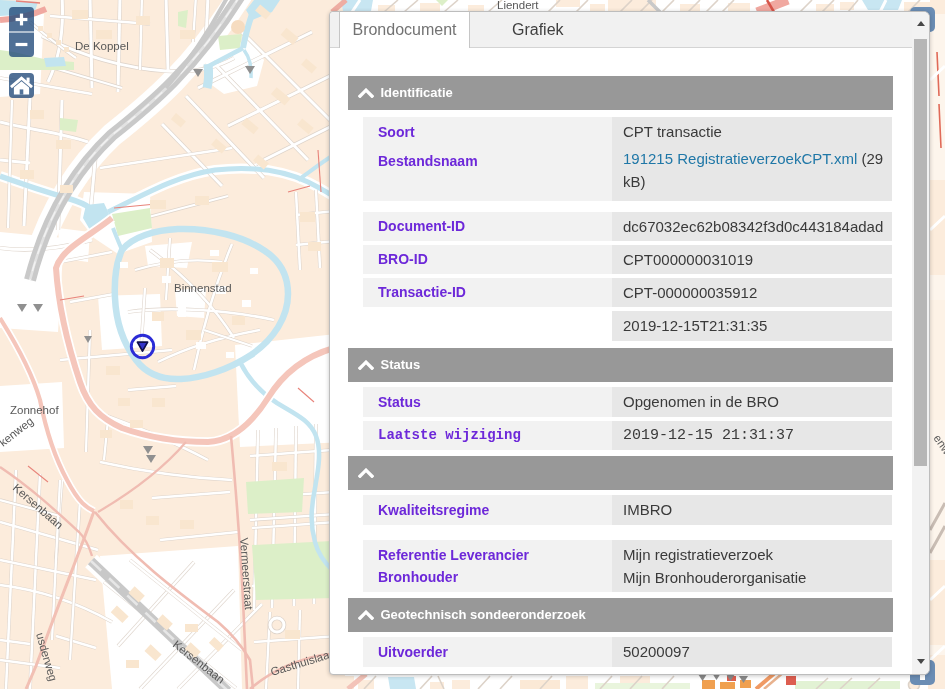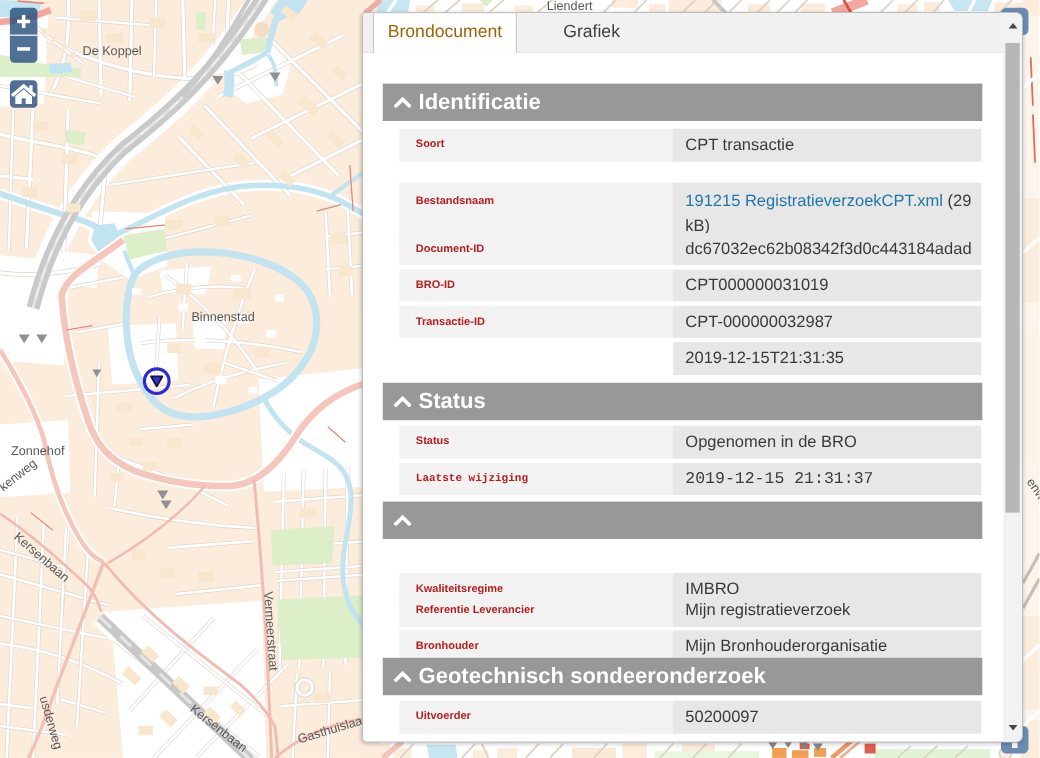--- a/index.html
+++ b/index.html
@@ -1,24 +1,24 @@
 <!DOCTYPE html>
 <html><head><meta charset="utf-8"><style>
 html,body{margin:0;padding:0;background:#fff;}
 #stage{position:relative;width:945px;height:689px;overflow:hidden;font-family:"Liberation Sans",sans-serif;}
 .abs{position:absolute;}
 #panel{position:absolute;left:329px;top:11px;width:601px;height:664px;background:#fff;border:1px solid #bdbdbd;border-radius:4px 6px 6px 4px;box-shadow:0 1px 4px rgba(0,0,0,.22);box-sizing:border-box;}
 #tabbar{position:absolute;left:0;top:0;width:100%;height:35px;background:#f1f1f1;border-bottom:1px solid #d4d4d4;border-radius:4px 6px 0 0;}
-#tabact{position:absolute;left:9px;top:-1px;width:131px;height:37px;background:#fff;border:1px solid #c6c6c6;border-top-color:#bdbdbd;border-bottom:none;box-sizing:border-box;text-align:center;line-height:36px;font-size:16px;color:#a16207;}
+#tabact{position:absolute;left:9px;top:-1px;width:131px;height:37px;background:#fff;border:1px solid #c6c6c6;border-top-color:#bdbdbd;border-bottom:none;box-sizing:border-box;text-align:center;line-height:36px;font-size:16px;color:#737373;}
 #tabgra{position:absolute;left:141px;top:0;width:150px;height:35px;line-height:36px;font-size:16px;color:#3f3f3f;padding-left:17px;margin-left:24px;}
-.hdr{position:absolute;left:17.5px;width:545px;height:34px;background:#989898;color:#fff;font-weight:bold;font-size:20px;line-height:34px;text-decoration:underline;}
+.hdr{position:absolute;left:17.5px;width:545px;height:34px;background:#989898;color:#fff;font-weight:bold;font-size:13px;line-height:34px;text-decoration:underline;}
 .hdr svg{position:absolute;left:10.5px;top:12px;}
 .hdr span{position:absolute;left:33px;top:0;}
 .row{position:absolute;left:33px;width:529px;height:29.5px;font-size:15px;}
-.lab{position:absolute;left:0;top:0;width:249.5px;height:100%;background:#f2f2f2;font-weight:bold;font-size:10px;color:#b91c1c;box-sizing:border-box;padding-left:15px;display:flex;align-items:center;}
+.lab{position:absolute;left:0;top:0;width:249.5px;height:100%;background:#f2f2f2;font-weight:bold;font-size:14px;color:#6d28d9;box-sizing:border-box;padding-left:15px;display:flex;align-items:center;}
 .val{position:absolute;left:249px;top:0;width:280px;height:100%;background:#e7e7e7;color:#3a3a3a;box-sizing:border-box;padding-left:11px;display:flex;align-items:center;}
 .val2{align-items:flex-start;padding-top:5px;line-height:23px;display:block;}
 a.lnk{color:#1f77a7;text-decoration:none;margin-top:31px;}
 #sbar{position:absolute;right:0;top:0;width:17px;height:100%;background:#f2f2f2;border-radius:0 6px 6px 0;}
 #sthumb{position:absolute;left:2px;top:27px;width:13px;height:427px;background:#b6b6b6;}
 .sarr{position:absolute;left:4px;width:0;height:0;}
 #sup{top:9px;left:4.5px;border-left:4.5px solid transparent;border-right:4.5px solid transparent;border-bottom:5.5px solid #474747;}
 #sdn{top:647px;left:4.5px;border-left:4.5px solid transparent;border-right:4.5px solid transparent;border-top:5.5px solid #474747;}
 .bluebtn{position:absolute;width:25px;height:25px;background:#6b8db4;border-radius:5px;}
 #zoomctl{position:absolute;left:9px;top:7px;width:25px;height:50px;background:rgba(36,76,124,.8);border-radius:4px;color:#fff;text-align:center;}
@@ -489,35 +489,35 @@
   <div class="hdr" style="top:64px;">
         <svg width="16" height="10">
           <path d="M2,8.2 L8,2.2 L14,8.2" stroke="#fff" stroke-width="3.3" fill="none" stroke-linecap="square"></path>
         </svg>
         <span>Identificatie</span>
       </div>
   <div class="row" style="top:105px;">
         <div class="lab">Soort</div>
         <div class="val">CPT transactie</div>
       </div>
-  <div class="row" style="top:154px;height:58.5px;">
+  <div class="row" style="top:130px;height:58.5px;">
         <div class="lab" style="align-items:flex-start;padding-top:11px;">Bestandsnaam</div>
         <div class="val val2"><a class="lnk">191215 RegistratieverzoekCPT.xml</a> (29 kB)</div>
       </div>
   <div class="row" style="top:199.5px;">
         <div class="lab">Document-ID</div>
         <div class="val">dc67032ec62b08342f3d0c443184adad</div>
       </div>
   <div class="row" style="top:232.5px;">
         <div class="lab">BRO-ID</div>
         <div class="val">CPT000000031019</div>
       </div>
   <div class="row" style="top:265.5px;">
         <div class="lab">Transactie-ID</div>
-        <div class="val">CPT-000000032987</div>
+        <div class="val">CPT-000000035912</div>
       </div>
   <div class="row" style="top:299px;">
         <div class="val">2019-12-15T21:31:35</div>
       </div>
 
   <div class="hdr" style="top:336px;">
         <svg width="16" height="10">
           <path d="M2,8.2 L8,2.2 L14,8.2" stroke="#fff" stroke-width="3.3" fill="none" stroke-linecap="square"></path>
         </svg>
         <span>Status</span>
@@ -529,29 +529,29 @@
   <div class="row" style="top:408.5px;font-family:Liberation Mono, monospace;">
         <div class="lab">Laatste wijziging</div>
         <div class="val">2019-12-15 21:31:37</div>
       </div>
 
   <div class="hdr" style="top:444px;">
         <svg width="16" height="10">
           <path d="M2,8.2 L8,2.2 L14,8.2" stroke="#fff" stroke-width="3.3" fill="none" stroke-linecap="square"></path>
         </svg>
       </div>
-  <div class="row" style="top:509px;text-align:right;">
+  <div class="row" style="top:483px;text-align:right;">
         <div class="lab">Kwaliteitsregime</div>
         <div class="val">IMBRO</div>
       </div>
   <div class="row" style="top:528px;">
         <div class="lab">Referentie Leverancier</div>
         <div class="val">Mijn registratieverzoek</div>
       </div>
-  <div class="row" style="top:550.5px;margin-top:10px;">
+  <div class="row" style="top:550.5px;">
         <div class="lab">Bronhouder</div>
         <div class="val">Mijn Bronhouderorganisatie</div>
       </div>
 
   <div class="hdr" style="top:586px;">
         <svg width="16" height="10">
           <path d="M2,8.2 L8,2.2 L14,8.2" stroke="#fff" stroke-width="3.3" fill="none" stroke-linecap="square"></path>
         </svg>
         <span>Geotechnisch sondeeronderzoek</span>
       </div>

